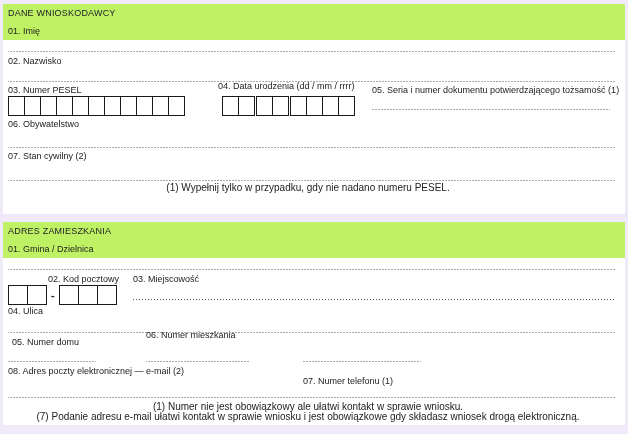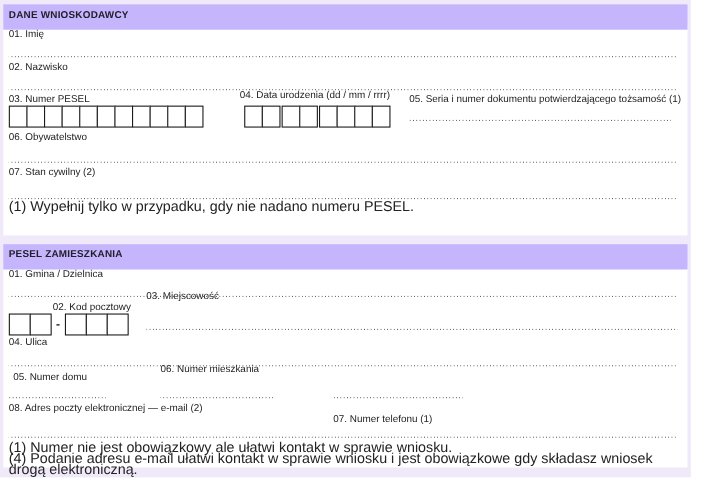--- a/index.html
+++ b/index.html
@@ -3,27 +3,27 @@
 <meta charset="utf-8">
 <style>
   * { margin:0; padding:0; box-sizing:border-box; }
   html,body { width:640px; height:438px; }
   body { font-family:"Liberation Sans", sans-serif; background:#ffffff; }
   .form { position:relative; width:640px; height:438px; background:#ffffff; overflow:hidden; }
   .frame { position:absolute; left:0; top:0; width:628px; height:434px; background:#f0e9f9; }
   .white-block { position:absolute; left:3px; width:622px; background:#ffffff; }
   .wb1 { top:23px; height:191px; }
   .wb2 { top:241px; height:184px; }
-  .section-header { position:absolute; left:3px; width:622px; height:23px; background:#c4b5fd;
-                    font-size:9px; font-weight:bold; color:#23202b; line-height:19px; padding-left:5px;
+  .section-header { position:absolute; left:3px; width:622px; height:36px; background:#bef264;
+                    font-size:9px; font-weight:normal; color:#23202b; line-height:19px; padding-left:5px;
                     letter-spacing:.2px; }
   .sh1 { top:4px; }
   .sh2 { top:222px; }
   .lbl { position:absolute; font-size:9px; color:#222; white-space:nowrap; }
-  .note { position:absolute; font-size:13px; color:#222; line-height:10px; }
+  .note { position:absolute; font-size:10px; color:#222; line-height:10px;text-align:center; }
   .dots { position:absolute; height:2px;
           background-image:repeating-linear-gradient(to right, #555 0 1px, transparent 1px 3px);
           background-position:bottom; background-repeat:repeat-x; background-size:3px 1.4px; }
   .cells { position:absolute; display:flex; }
   .group { display:flex; }
   .group + .group { margin-left:1px; }
   .cell { width:17px; height:20px; border:1px solid #1a1a1a; background:#fff; margin-left:-1px; }
   .cell:first-child { margin-left:0; }
   .postal .cell { width:20px; }
   .dash { font-size:11px; color:#222; line-height:20px; padding:0 4px; font-weight:bold; }
@@ -83,50 +83,50 @@
   <div class="dots" style="left:372px; top:108px; width:238px;"></div>
 
   <div class="lbl" style="left:8px; top:119px;">06. Obywatelstwo</div>
   <div class="dots" style="left:8px; top:146px; width:608px;"></div>
 
   <div class="lbl" style="left:8px; top:151px;">07. Stan cywilny (2)</div>
   <div class="dots" style="left:8px; top:179px; width:608px;"></div>
 
   <div class="note" style="left:8px; top:183px; width:600px;">(1) Wypełnij tylko w przypadku, gdy nie nadano numeru PESEL.</div>
 
-  <div class="section-header sh2">PESEL ZAMIESZKANIA</div>
+  <div class="section-header sh2">ADRES ZAMIESZKANIA</div>
 
   <div class="lbl" style="left:8px; top:244px;">01. Gmina / Dzielnica</div>
   <div class="dots" style="left:8px; top:268px; width:608px;"></div>
 
   <div class="lbl" style="left:8px; top:274px;margin-left:40px;">02. Kod pocztowy</div>
   <div class="cells postal" style="left:8px; top:285px;">
     <div class="group">
         <div class="cell"></div>
         <div class="cell"></div>
       </div>
     <div class="dash">-</div>
     <div class="group">
         <div class="cell"></div>
         <div class="cell"></div>
         <div class="cell"></div>
       </div>
   </div>
 
-  <div class="lbl" style="left:133px; top:264px;">03. Miejscowość</div>
+  <div class="lbl" style="left:133px; top:274px;">03. Miejscowość</div>
   <div class="dots" style="left:133px; top:298px; width:483px;"></div>
 
   <div class="lbl" style="left:8px; top:306px;">04. Ulica</div>
   <div class="dots" style="left:8px; top:331px; width:608px;"></div>
 
   <div class="lbl" style="left:12px; top:337px;">05. Numer domu</div>
   <div class="lbl" style="left:146px; top:330px;">06. Numer mieszkania</div>
   <div class="lbl" style="left:303px; top:337px;margin-top:39px;">07. Numer telefonu (1)</div>
   <div class="dots" style="left:8px; top:360px; width:88px;"></div>
   <div class="dots" style="left:146px; top:360px; width:104px;"></div>
   <div class="dots" style="left:303px; top:360px; width:118px;"></div>
 
   <div class="lbl" style="left:8px; top:366px;">08. Adres poczty elektronicznej — e-mail (2)</div>
   <div class="dots" style="left:8px; top:396px; width:608px;"></div>
 
   <div class="note" style="left:8px; top:402px; width:600px;">(1) Numer nie jest obowiązkowy ale ułatwi kontakt w sprawie wniosku.</div>
-  <div class="note" style="left:8px; top:412px; width:600px;">(4) Podanie adresu e-mail ułatwi kontakt w sprawie wniosku i jest obowiązkowe gdy składasz wniosek drogą elektroniczną.</div>
+  <div class="note" style="left:8px; top:412px; width:600px;">(7) Podanie adresu e-mail ułatwi kontakt w sprawie wniosku i jest obowiązkowe gdy składasz wniosek drogą elektroniczną.</div>
 </div>
 
 </body></html>

